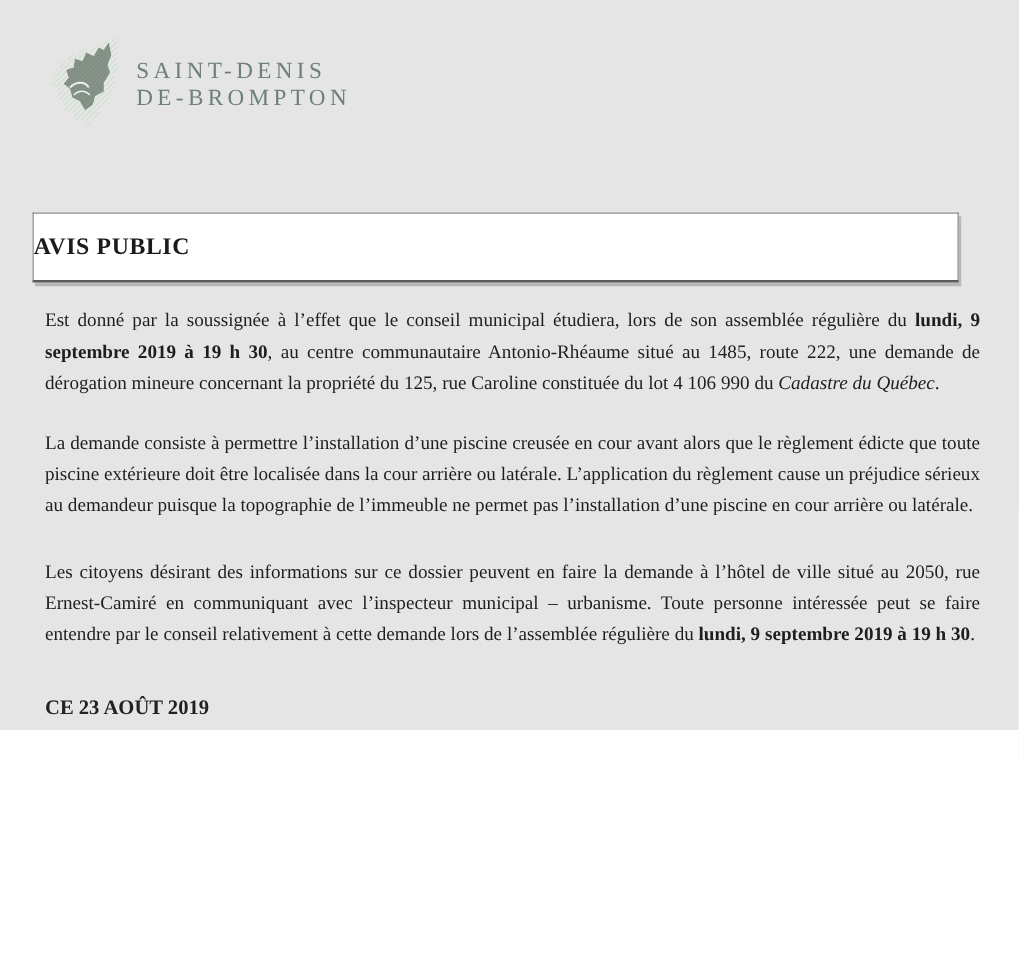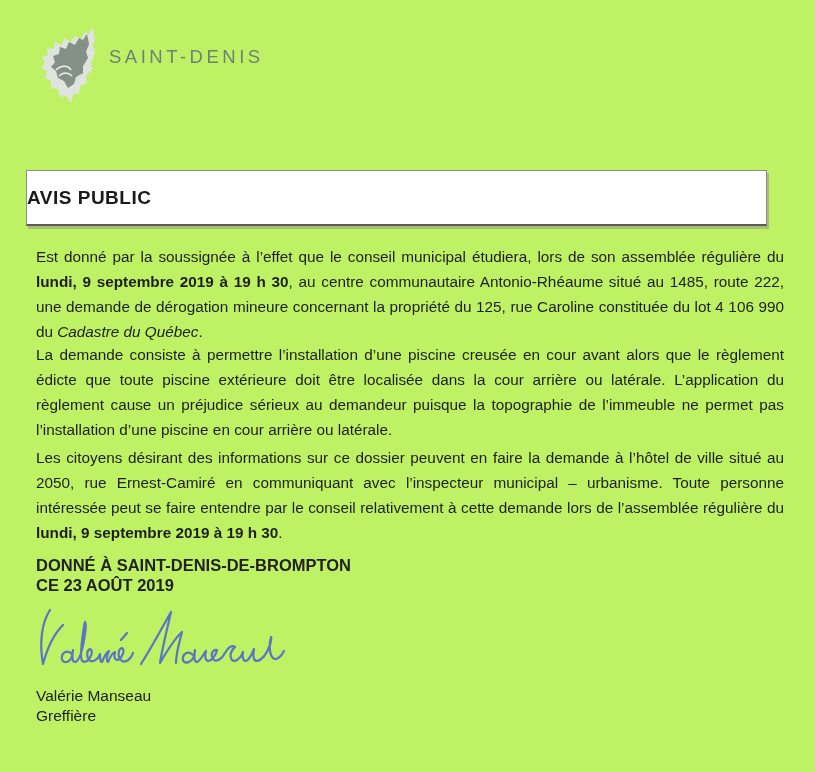--- a/index.html
+++ b/index.html
@@ -1,21 +1,21 @@
 <!DOCTYPE html>
 <html lang="fr"><head>
 <meta charset="utf-8">
 <style>
   * { margin:0; padding:0; box-sizing:border-box; }
   html,body { background:#fff; }
   .page {
     position:relative;
-    width:815px; height:772px;
-    background:#bef264;
-    font-family:Liberation Sans, sans-serif;
+    width:815px; height:584px;
+    background:#e5e5e5;
+    font-family:Liberation Serif, serif;
     color:#1e1e1e;
     overflow:hidden;
   }
   
   .logo-mark { position:absolute; left:37px; top:26px; width:69px; height:79px; }
   .logo-wordmark {
     position:absolute; left:109px; top:46px;
     color:#6e8178; font-size:18.5px; line-height:22px;
     letter-spacing:3.5px; font-weight:400; white-space:nowrap;
   }
@@ -73,35 +73,35 @@
     <path d="M55 1 L58 12 L56 20 L58 28 L54 36 L55 44 L49 50 L50 57 L43 60 L42 68 L36 68 L34 77 L29 70 L23 71 L21 63 L14 62 L14 55 L8 52 L10 45 L4 42 L8 37 L5 31 L11 29 L10 22 L17 23 L18 16 L25 19 L27 12 L34 16 L38 10 L44 13 L48 6 L52 8 Z" fill="#e3e8e2"></path>
     <path fill="url(#hatchL)" d="M55 1 L58 12 L56 20 L58 28 L54 36 L55 44 L49 50 L50 57 L43 60 L42 68 L36 68 L34 77 L29 70 L23 71 L21 63 L14 62 L14 55 L8 52 L10 45 L4 42 L8 37 L5 31 L11 29 L10 22 L17 23 L18 16 L25 19 L27 12 L34 16 L38 10 L44 13 L48 6 L52 8 Z"></path>
     <path d="M50 8 L52 18 L49 26 L51 32 L46 40 L46 47 L39 51 L37 58 L31 62 L27 55 L21 52 L19 45 L14 41 L18 36 L16 30 L22 28 L23 21 L29 23 L32 16 L38 19 L42 12 L46 14 Z" fill="#879388"></path>
     <path fill="url(#hatchD)" d="M50 8 L52 18 L49 26 L51 32 L46 40 L46 47 L39 51 L37 58 L31 62 L27 55 L21 52 L19 45 L14 41 L18 36 L16 30 L22 28 L23 21 L29 23 L32 16 L38 19 L42 12 L46 14 Z"></path>
     <path fill="none" stroke-width="1.6" d="M19 44 C24 39 31 39 34 44" stroke="#eef1ee"></path>
     <path fill="none" stroke-width="1.3" d="M22 50 C26 46 31 46 35 50" stroke="#eef1ee"></path>
   </svg>
 
   <div class="logo-wordmark">
     <div>SAINT-DENIS</div>
+    <div>DE-BROMPTON</div>
   </div>
 
 
   <div class="title-box">
     <span class="title">AVIS PUBLIC</span>
   </div>
 
   <p class="para p1"><span>Est donné par la soussignée à l’effet que le conseil municipal étudiera, lors de son assemblée régulière du </span><strong>lundi, 9 septembre 2019 à 19 h 30</strong><span>, au centre communautaire Antonio-Rhéaume situé au 1485, route 222, une demande de dérogation mineure concernant la propriété du 125, rue Caroline constituée du lot 4 106 990 du </span><em>Cadastre du Québec</em><span>.</span></p>
 
   <p class="para p2"><span>La demande consiste à permettre l’installation d’une piscine creusée en cour avant alors que le règlement édicte que toute piscine extérieure doit être localisée dans la cour arrière ou latérale. L’application du règlement cause un préjudice sérieux au demandeur puisque la topographie de l’immeuble ne permet pas l’installation d’une piscine en cour arrière ou latérale.</span></p>
 
   <p class="para p3"><span>Les citoyens désirant des informations sur ce dossier peuvent en faire la demande à l’hôtel de ville situé au 2050, rue Ernest-Camiré en communiquant avec l’inspecteur municipal – urbanisme. Toute personne intéressée peut se faire entendre par le conseil relativement à cette demande lors de l’assemblée régulière du </span><strong>lundi, 9 septembre 2019 à 19 h 30</strong><span>.</span></p>
 
   <div class="closing">
-    <div>DONNÉ À SAINT-DENIS-DE-BROMPTON</div>
     <div>CE 23 AOÛT 2019</div>
   </div>
 
   <svg class="signature-svg" viewBox="0 0 292 68" xmlns="http://www.w3.org/2000/svg" aria-hidden="true">
     <g fill="none" stroke-width="2.2" stroke-linecap="round" stroke-linejoin="round">
       <path d="M22 6 C14 18 11 38 15 60 C19 45 26 30 35 21" stroke="#5b74c4"></path>
       <path d="M44 50 C39 45 33 49 34 55 C35 60 42 59 44 52 L45 46 C44 53 44 58 47 58 C52 57 55 44 57 30 C58 24 58 20 57 18 C55 26 53 44 53 52 C53 58 57 60 61 55 C64 51 65 46 62 45 C59 46 58 52 61 56 C64 59 70 56 72 50 C72 54 72 58 74 58 C76 53 78 48 81 47 C79 51 78 56 80 58 C82 53 84 49 87 48 C86 52 86 56 90 56 C95 53 97 46 94 44 C90 45 89 53 94 57 C98 59 103 55 105 49" stroke="#5b74c4"></path>
       <path d="M93 36 L99 29" stroke="#5b74c4"></path>
       <path d="M113 60 C124 43 135 22 143 8 C139 25 134 46 132 59 C139 47 147 34 154 28 C151 39 148 52 148 59" stroke="#5b74c4"></path>
       <path d="M165 51 C160 46 154 50 155 56 C157 61 164 58 166 52 L167 46 C166 53 166 58 169 58 C172 57 175 51 178 47 C177 51 177 56 180 57 C184 57 188 51 189 46 C185 45 182 50 185 55 C188 59 194 55 197 49 C200 43 204 41 207 43 C203 46 201 52 204 56 C207 59 213 54 215 48 C214 53 215 57 218 57 C221 56 224 50 226 45 C225 51 225 57 229 57 C234 56 239 49 242 41 C243 37 244 34 243 33 C241 40 241 50 245 54 C248 57 253 53 256 47" stroke="#5b74c4"></path>

